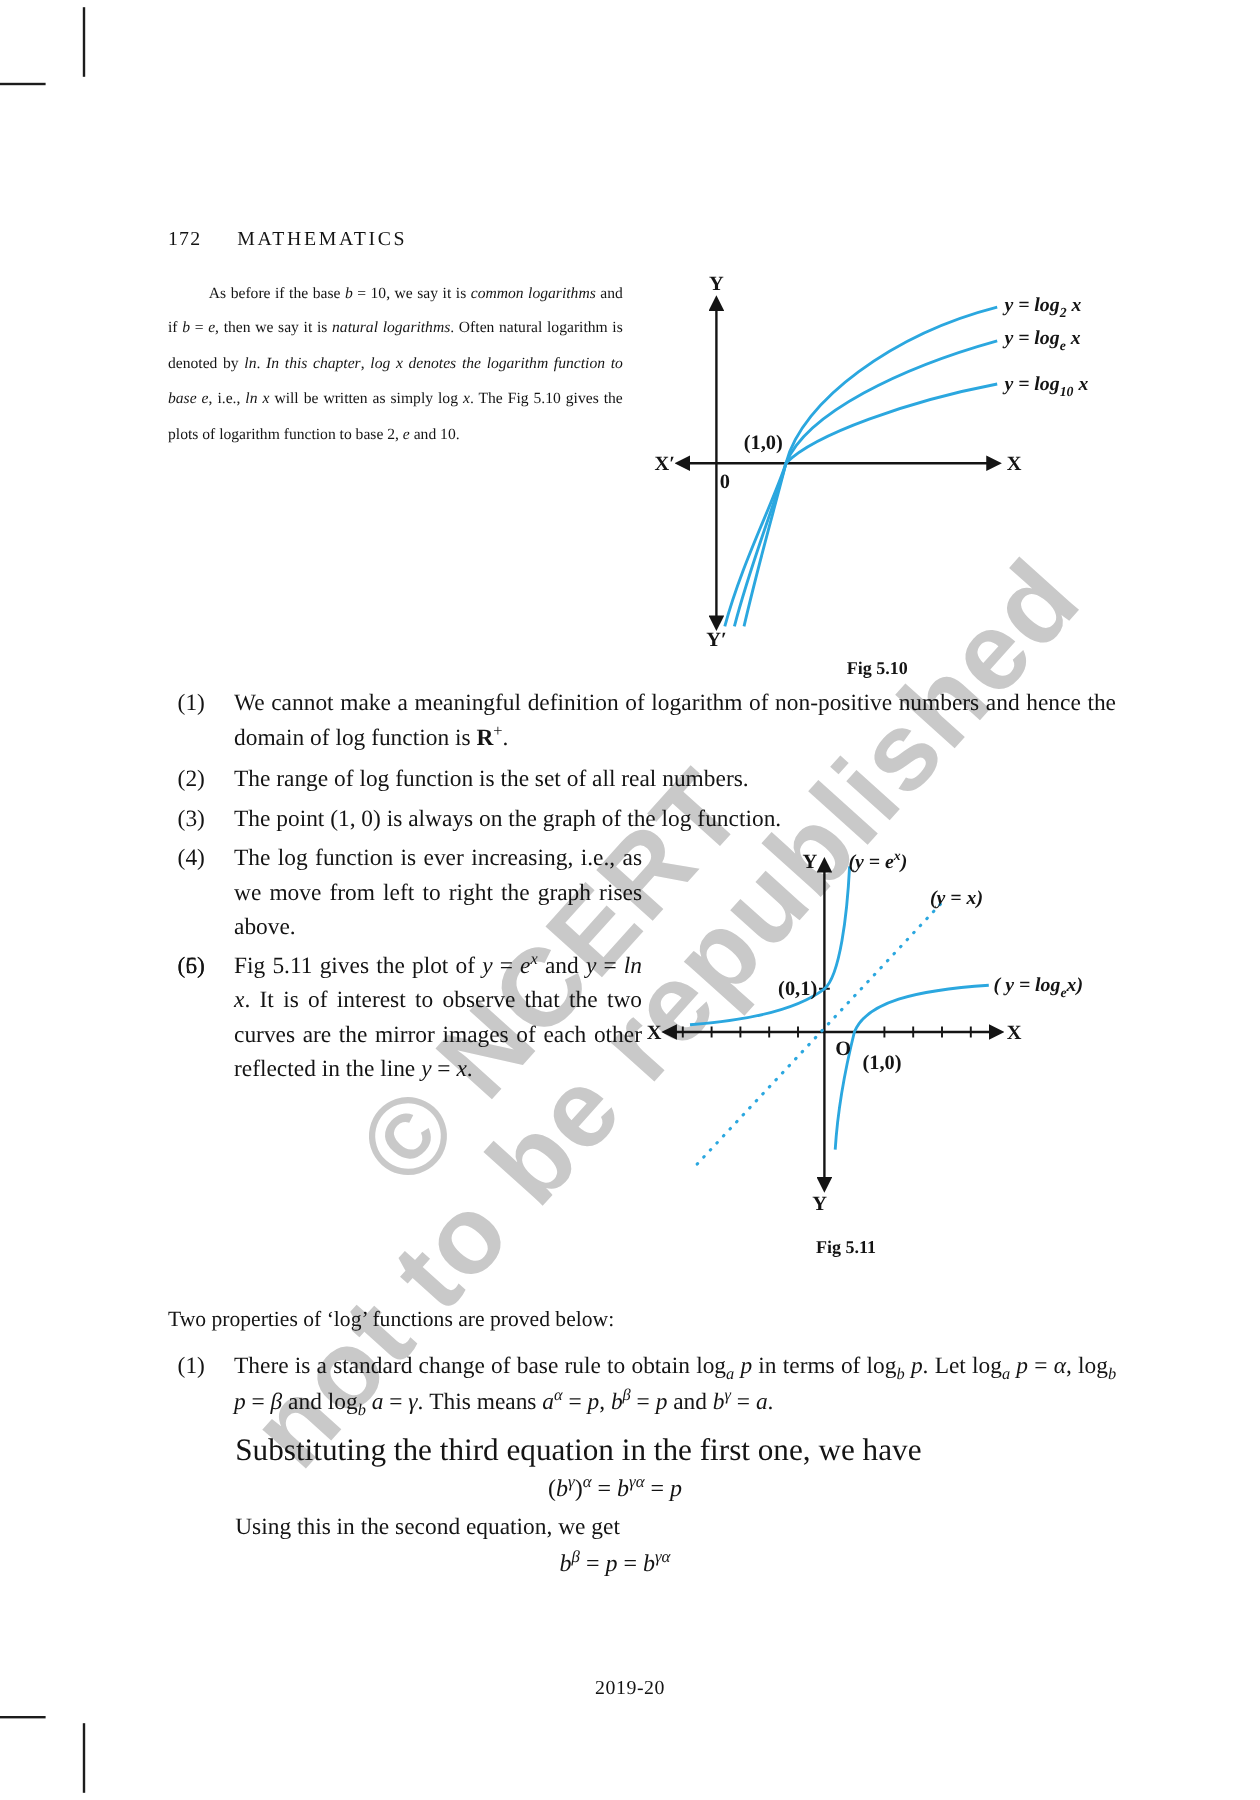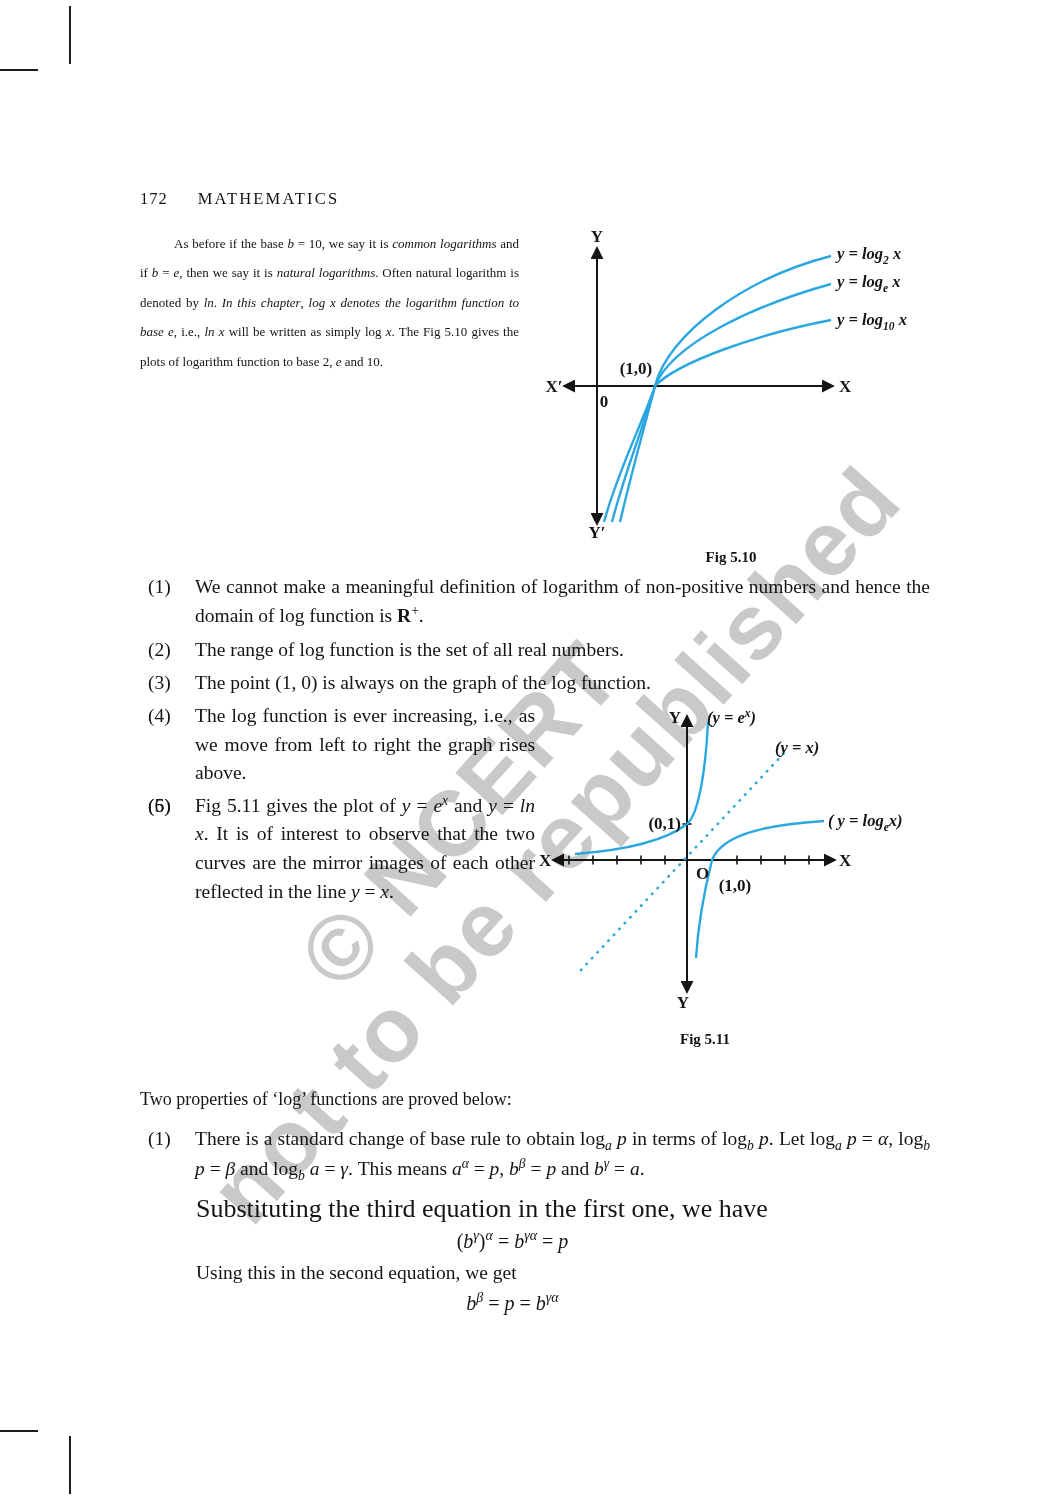--- a/index.html
+++ b/index.html
@@ -159,14 +159,15 @@
       <span class="num">(1)</span>
       <span>There is a standard change of base rule to obtain log<sub><i>a</i></sub> <i>p</i> in terms of log<sub><i>b</i></sub> <i>p</i>. Let log<sub><i>a</i></sub> <i>p</i> = <i>α</i>, log<sub><i>b</i></sub> <i>p</i> = <i>β</i> and log<sub><i>b</i></sub> <i>a</i> = <i>γ</i>. This means <i>a</i><sup><i>α</i></sup> = <i>p</i>, <i>b</i><sup><i>β</i></sup> = <i>p</i> and <i>b</i><sup><i>γ</i></sup> = <i>a</i>.</span>
     </div>
   </div>
 
   <div class="blk subline">Substituting the third equation in the first one, we have</div>
   <div class="blk eq eq1">(<i>b</i><sup><i>γ</i></sup>)<sup><i>α</i></sup> = <i>b</i><sup><i>γα</i></sup> = <i>p</i></div>
   <div class="blk subline2">Using this in the second equation, we get</div>
   <div class="blk eq eq2"><i>b</i><sup><i>β</i></sup> = <i>p</i> = <i>b</i><sup><i>γα</i></sup></div>
 
+  <div class="blk footer">2019-20</div>
 
 </div>
 
 </body></html>

